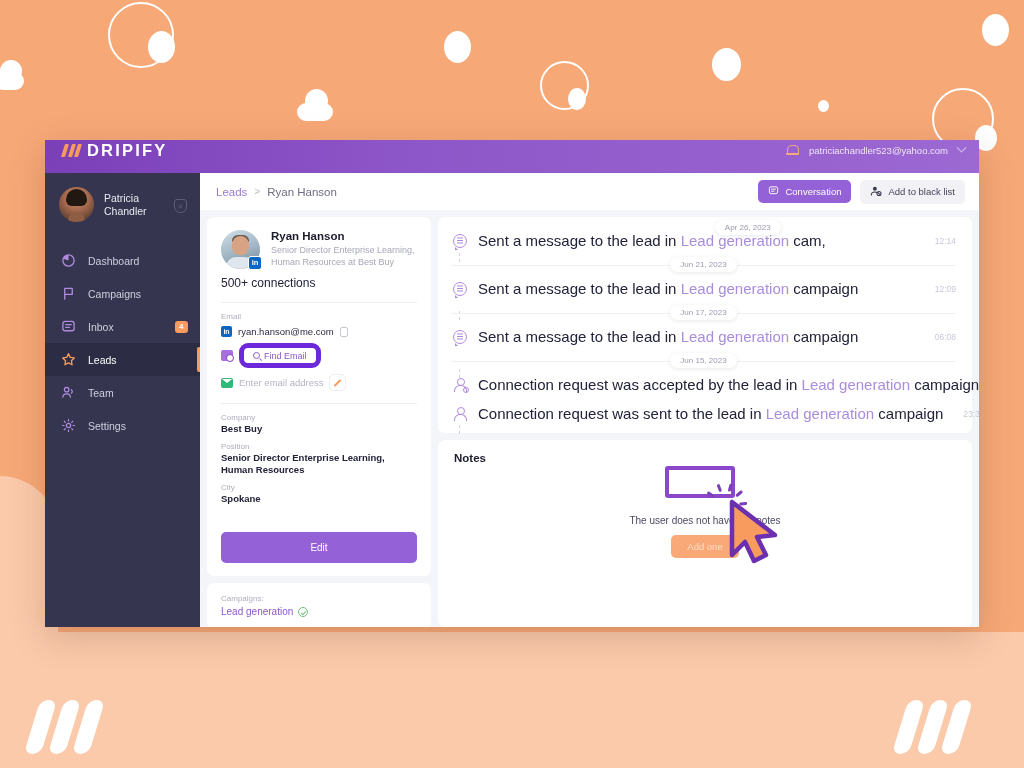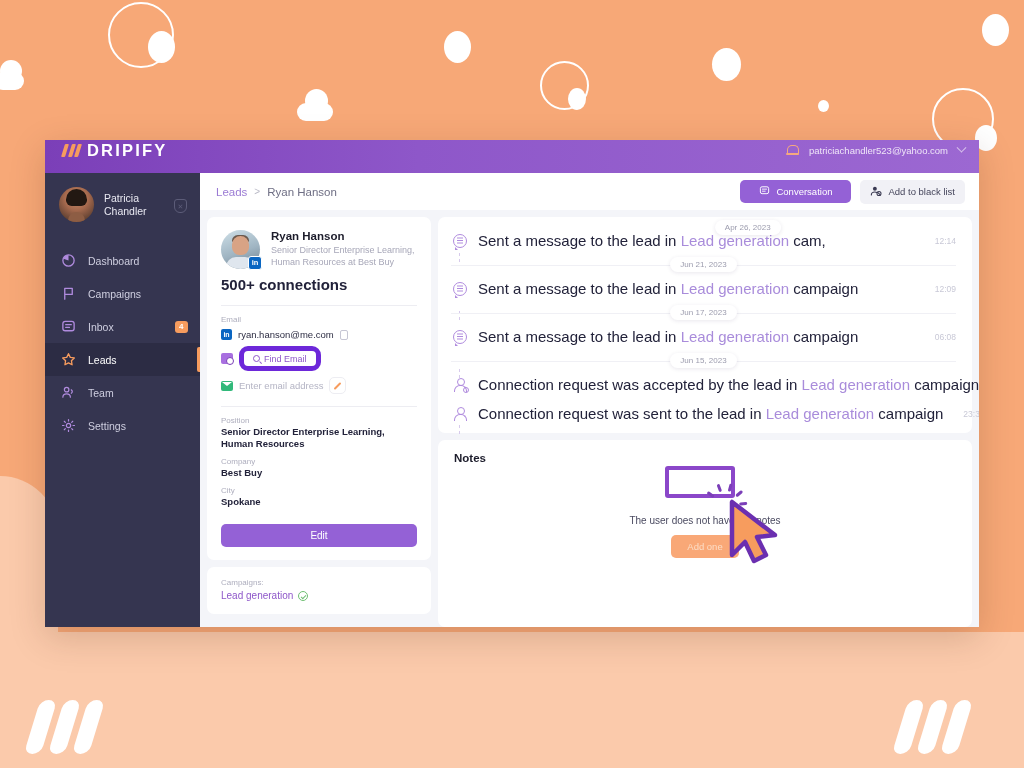--- a/index.html
+++ b/index.html
@@ -137,21 +137,21 @@
     display: flex; align-items: center; justify-content: space-between;
     padding: 0 14px 0 16px;
   }
   .crumbs { display: flex; align-items: center; gap: 7px; font-size: 11.5px; }
   .crumb-link { color: #9B7BD4; }
   .crumb-sep { color: #B9B9C6; font-size: 10px; }
   .crumb-cur { color: #6E6E84; }
   .crumb-actions { display: flex; align-items: center; gap: 9px; }
   .btn-conv {
     background: #9461D6; color: #fff; font-size: 9.5px; border: none;
-    border-radius: 5px; padding: 5px 19px; display: flex; align-items: center; gap: 6px;
+    border-radius: 5px; padding: 5px 10px; display: flex; align-items: center; gap: 6px;
     cursor: pointer;
   }
   .btn-black {
     background: #F1F1F6; color: #44445A; font-size: 9.5px; border: none;
     border-radius: 5px; padding: 5px 10px; display: flex; align-items: center; gap: 6px;
     cursor: pointer;
   }
 
   .panes { flex: 1; display: flex; gap: 7px; padding: 7px 7px 0 7px; min-height: 0; }
 
@@ -181,21 +181,21 @@
     position:absolute; inset:0; border-radius: 50%; overflow:hidden;
   }
   .li-badge {
     position: absolute; right: -2px; bottom: -1px; width: 14px; height: 14px;
     background: #0A66C2; border-radius: 3px; border: 1.5px solid #fff;
     color: #fff; font-size: 7.5px; font-weight: 700; line-height: 11px; text-align: center;
     font-family: "Liberation Sans", sans-serif;
   }
   .lead-name { font-size: 11.5px; font-weight: 700; color: #1C1C2B; }
   .lead-title { font-size: 9px; color: #A7A7B8; line-height: 11.5px; margin-top: 3px; }
-  .lead-conn { font-size: 15px; font-weight: 700; color: #22223A; margin-top: 7px; }
+  .lead-conn { font-size: 12px; font-weight: 400; color: #22223A; margin-top: 7px; }
   .divider { height: 1px; background: #EDEDF2; margin: 12px 0 9px; }
   .sec-label { font-size: 8px; color: #AEAEBE; margin-bottom: 5px; }
   .email-row { display: flex; align-items: center; gap: 6px; margin-bottom: 6px; }
   .email-text { font-size: 9.5px; color: #2C2C42; }
   .ph-text { font-size: 9.5px; color: #B4B4C4; }
   .ico-li {
     width: 11px; height: 11px; background: #0A66C2; border-radius: 2px; color: #fff;
     font-size: 7px; font-weight: 700; text-align: center; line-height: 11px; flex:0 0 11px;
   }
   .ico-find {
@@ -233,22 +233,22 @@
     display:flex; align-items:center; justify-content:center; cursor: pointer; background:#fff;
   }
   .pencil-btn i {
     display:block; width: 9px; height: 2px; background: #F79C5E; transform: rotate(-45deg);
     border-radius: 1px;
   }
   .field { margin-bottom: 7px; }
   .field .k { font-size: 8px; color: #AEAEBE; }
   .field .v { font-size: 9.5px; color: #22223A; font-weight: 700; line-height: 12px; margin-top: 1px; }
   .edit-btn {
-    width: 100%; margin-top: 9px; background: #9461D6; color: #fff; border: none;
-    border-radius: 5px; height: 23px; font-size: 10px; cursor: pointer;
+    width: 100%; margin-top: 20px; background: #9461D6; color: #fff; border: none;
+    border-radius: 5px; height: 31px; font-size: 10px; cursor: pointer;
   }
   .camp-card { padding: 11px 14px 13px; }
   .camp-card .k { font-size: 8px; color: #AEAEBE; }
   .camp-row { display:flex; align-items:center; gap: 5px; margin-top: 3px; }
   .camp-link { font-size: 10px; color: #8E57C9; }
   .check-ico {
     width: 10px; height: 10px; border: 1.2px solid #6FBF73; border-radius: 50%;
     position: relative;
   }
   .check-ico::after {
@@ -536,26 +536,26 @@
               <span class="ico-mail"></span>
               <span class="ph-text">Enter email address</span>
               <span class="pencil-btn">
                   <i></i>
                 </span>
             </div>
 
             <div class="divider"></div>
 
             <div class="field">
+              <div class="k">Company</div>
+              <div class="v">Best Buy</div>
+            </div>
+            <div class="field">
               <div class="k">Position</div>
               <div class="v">Senior Director Enterprise Learning, Human Resources</div>
-            </div>
-            <div class="field">
-              <div class="k">Company</div>
-              <div class="v">Best Buy</div>
             </div>
             <div class="field">
               <div class="k">City</div>
               <div class="v">Spokane</div>
             </div>
 
             <button class="edit-btn">Edit</button>
           </div>
 
           <div class="card camp-card">

